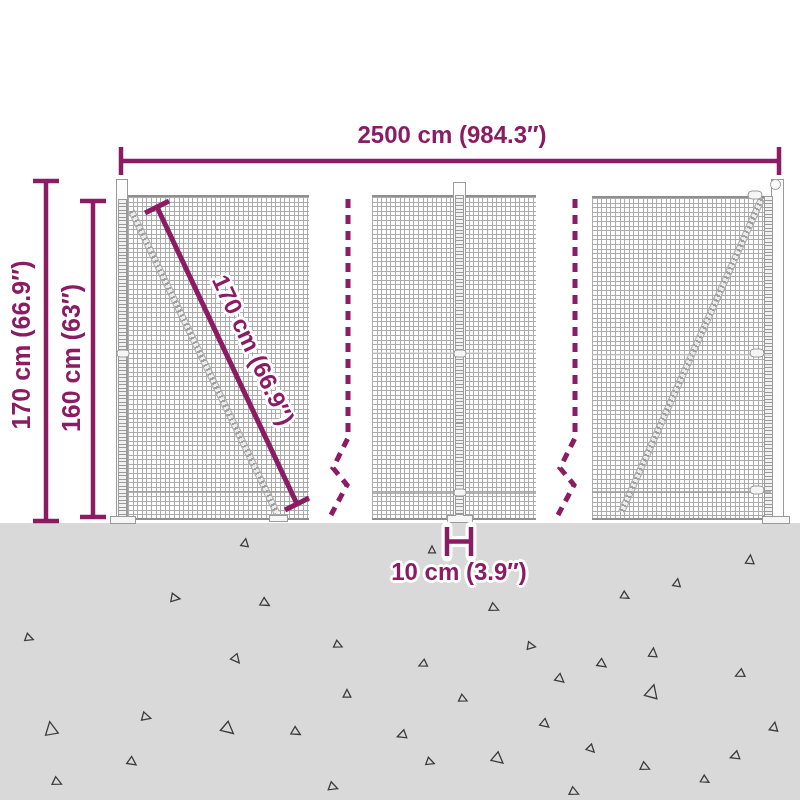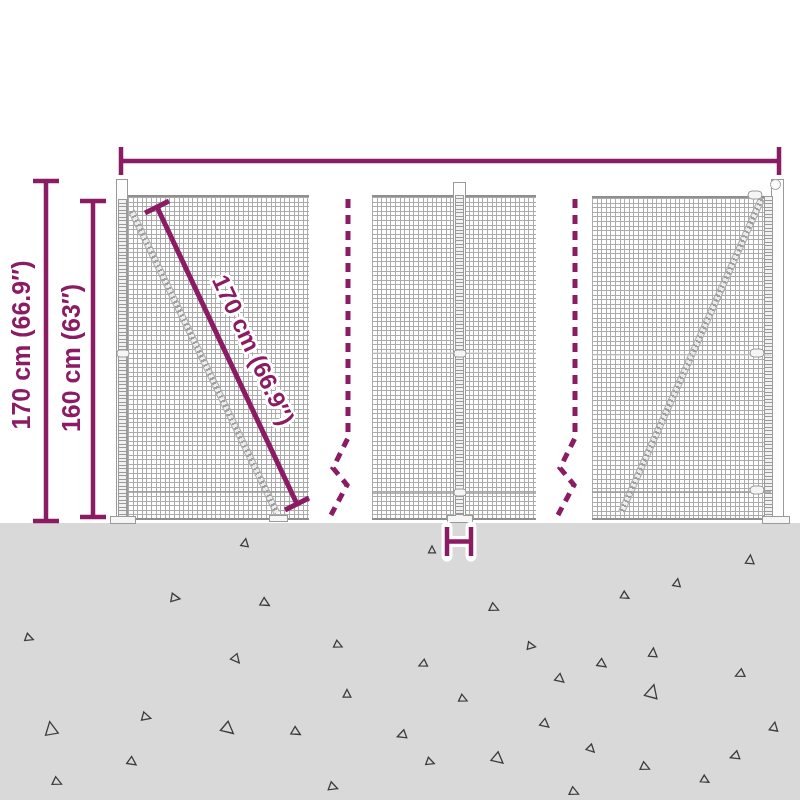--- a/index.html
+++ b/index.html
@@ -185,16 +185,18 @@
 
     <path d="M348,199 V438 L333,468 L347,485 L331,515" style="stroke:var(--dim)" stroke-width="5" fill="none" stroke-dasharray="9 7"></path>
     <path d="M575,199 V438 L560,468 L574,485 L558,515" style="stroke:var(--dim)" stroke-width="5" fill="none" stroke-dasharray="9 7"></path>
 
     <g fill="none">
       <path d="M447,527 V556 M471,527 V556 M447,541.5 H471" stroke="#ffffff" stroke-width="11" stroke-linecap="round"></path>
       <path d="M447,527 V556 M471,527 V556 M447,541.5 H471" style="stroke:var(--dim)" stroke-width="4.5"></path>
     </g>
   </svg>
 
+  <div class="dimlabel lbl-width">2500 cm (984.3″)</div>
   <div class="dimlabel lbl-postheight">170 cm (66.9″)</div>
   <div class="dimlabel lbl-meshheight">160 cm (63″)</div>
   <div class="dimlabel lbl-diagonal">170 cm (66.9″)</div>
+  <div class="dimlabel lbl-postwidth">10 cm (3.9″)</div>
 </div>
 
 </body></html>

